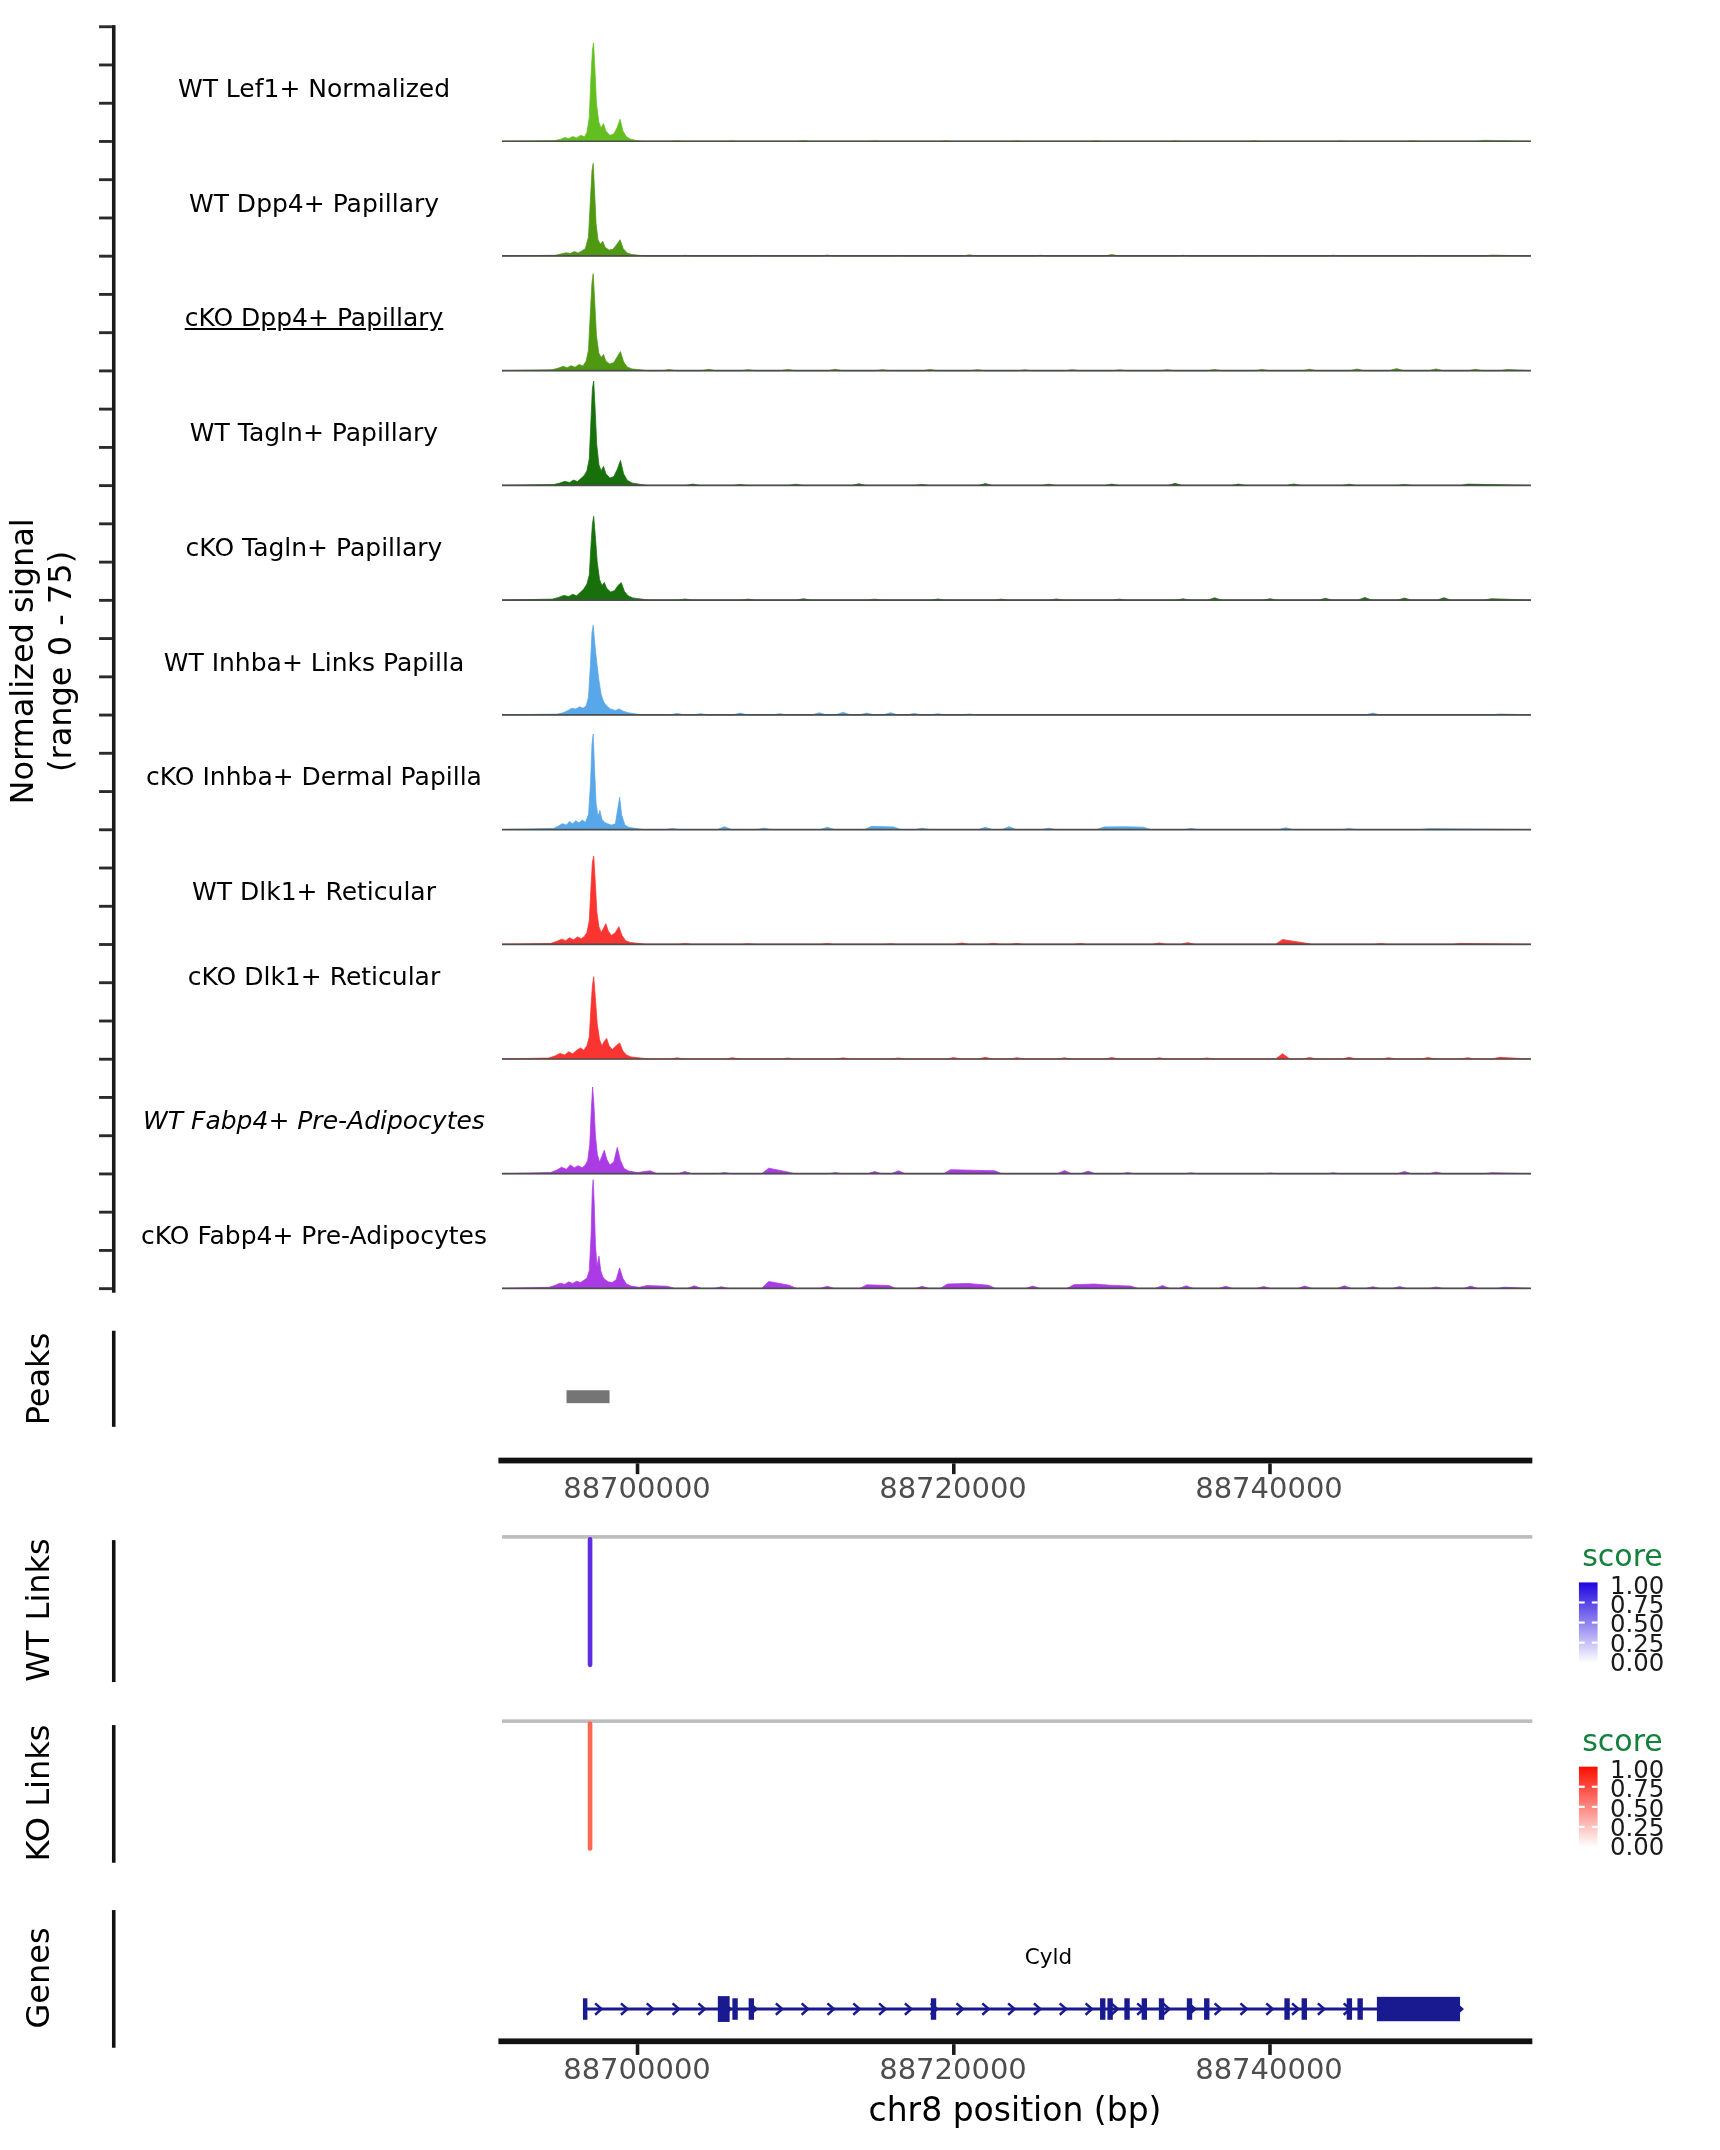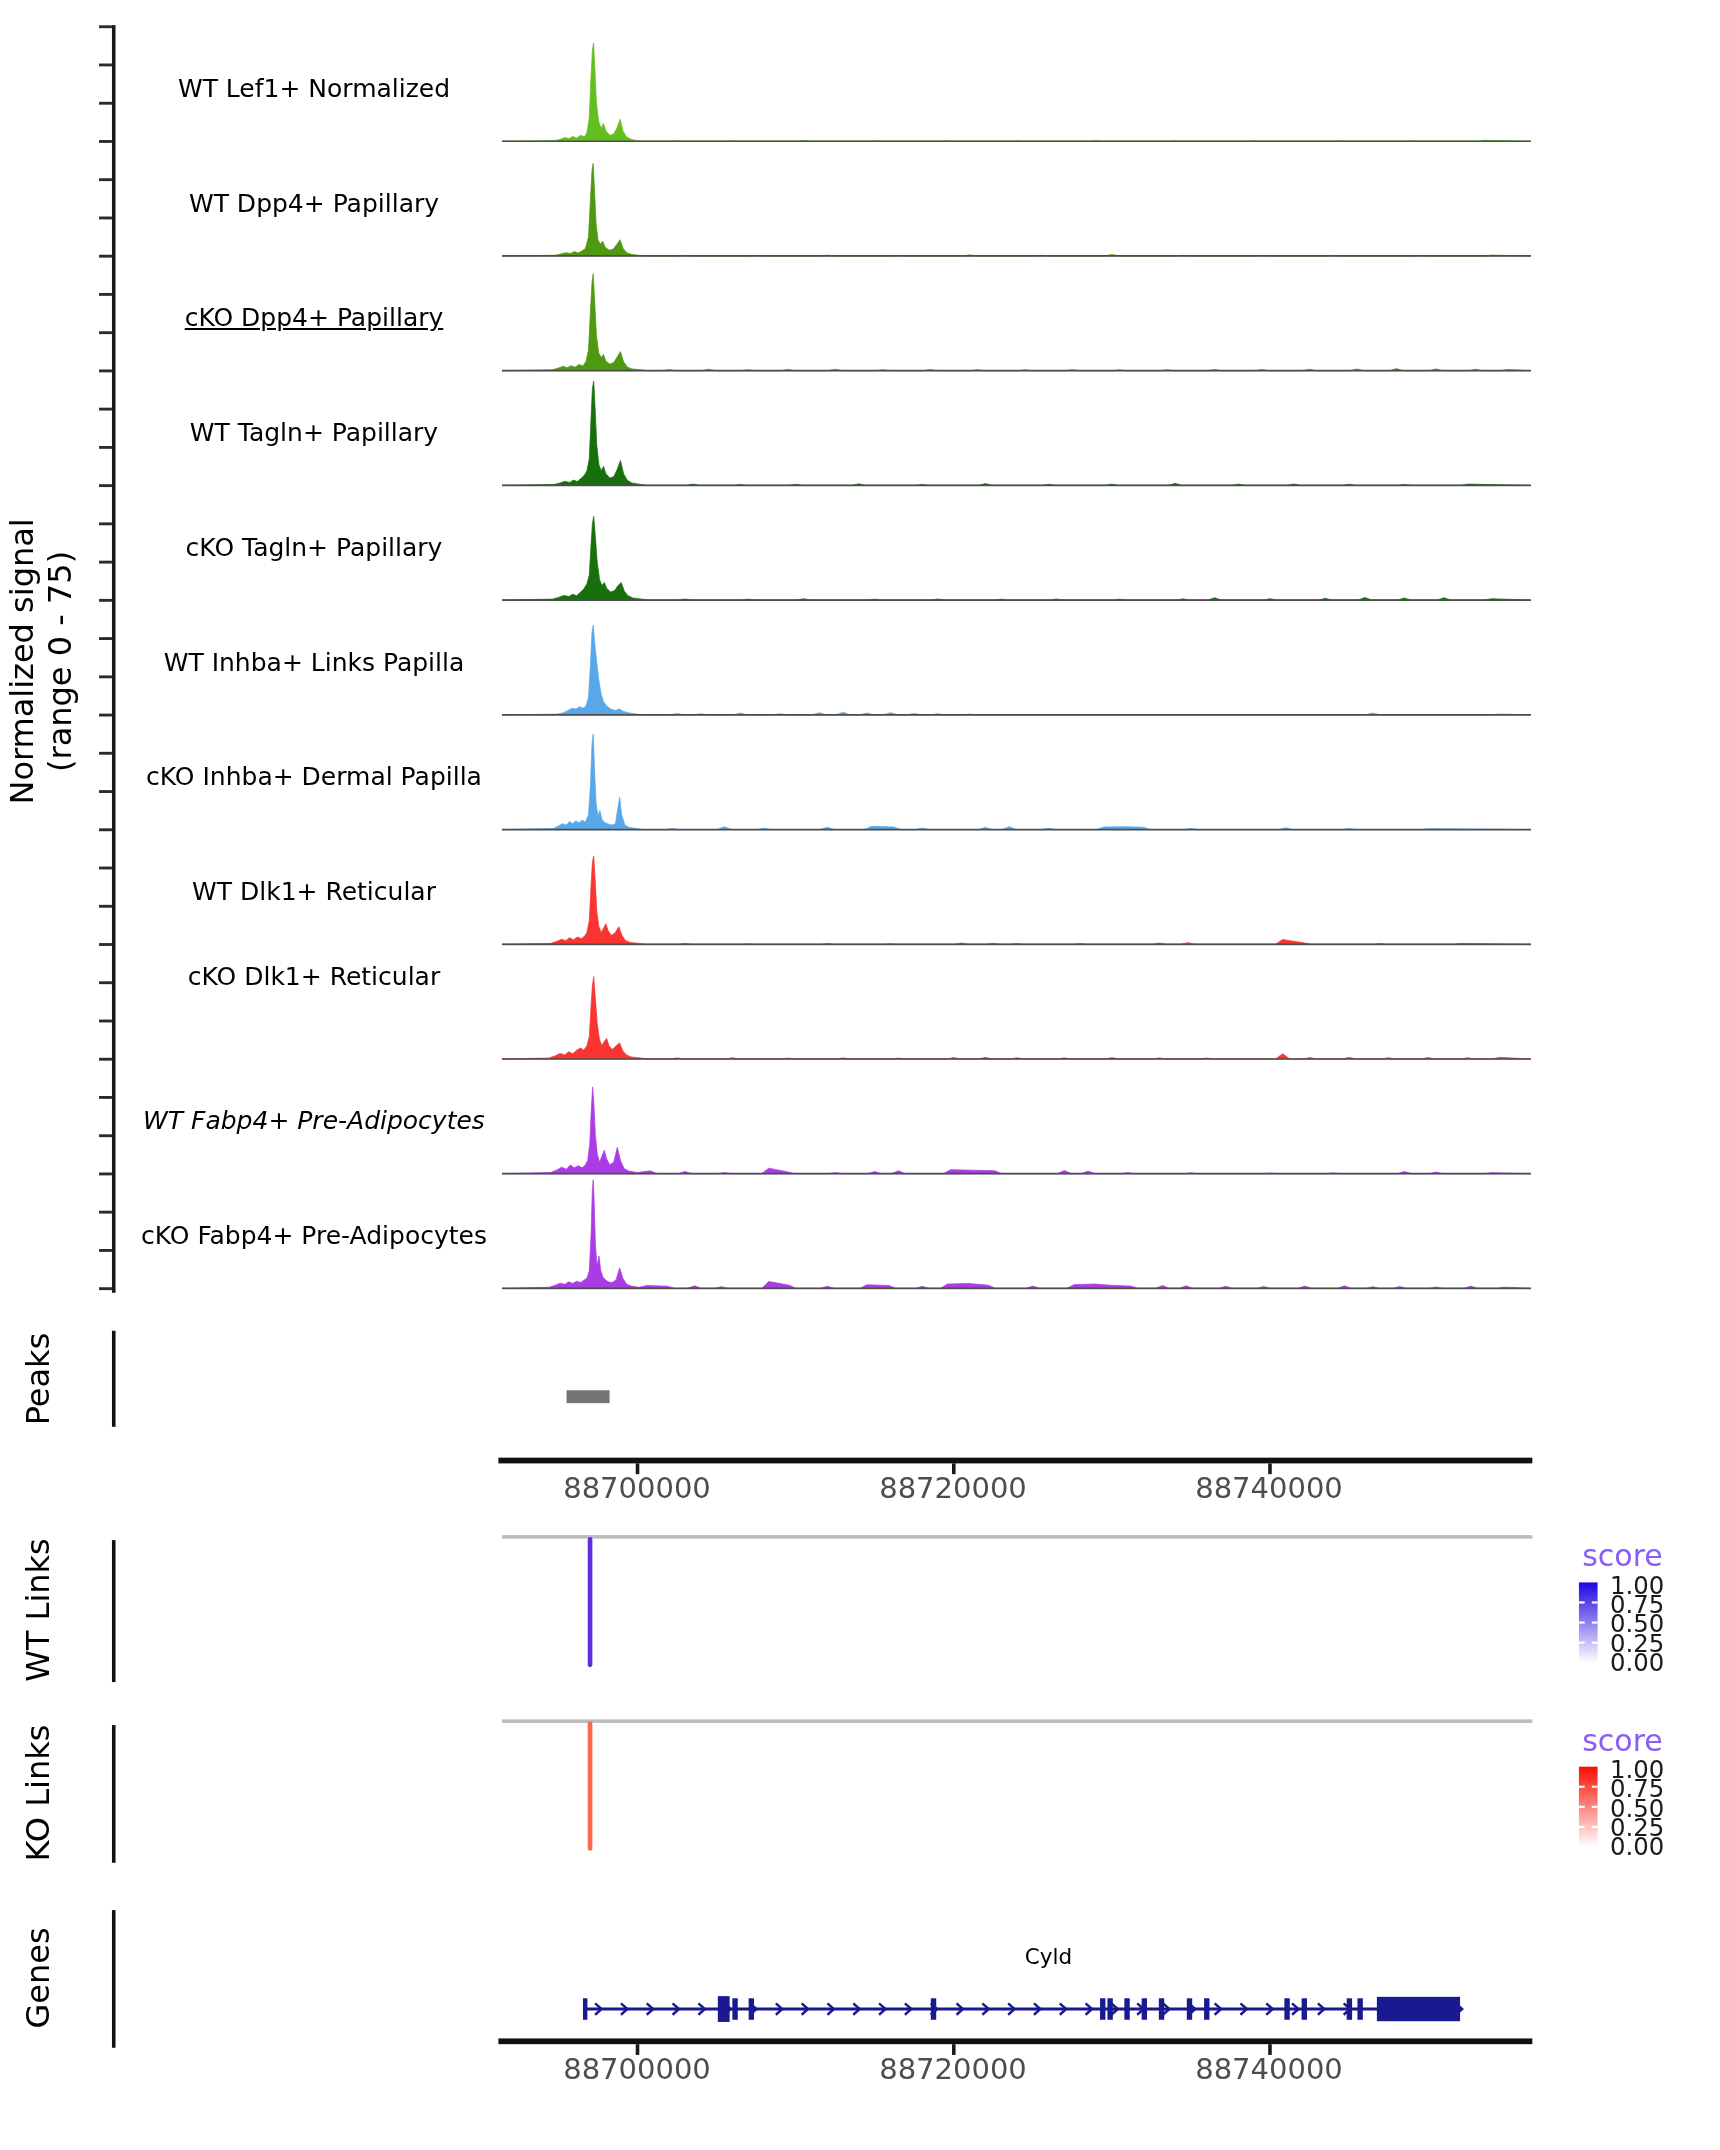--- a/index.html
+++ b/index.html
@@ -6,21 +6,21 @@
   .fig{position:relative;width:1721px;height:2151px;background:#ffffff;
        font-family:"DejaVu Sans","Liberation Sans",sans-serif;overflow:hidden;}
   .fig svg{position:absolute;left:0;top:0;}
   .lbl{position:absolute;color:#000;}
   .track-label{width:430px;text-align:center;font-size:25px;line-height:1.05;}
   .vlabel{position:absolute;transform:rotate(-90deg);text-align:center;font-size:32px;color:#000;}
   .ylab{width:645px;line-height:1.2;font-size:32px;}
   .seclab{width:215px;white-space:nowrap;}
   .ticklab{width:186px;text-align:center;font-size:29px;color:#4d4d4d;}
   .axis-title{width:502px;text-align:center;font-size:33px;color:#000;}
-  .score-title{width:143px;text-align:center;font-size:30px;color:#8b5cf6;}
+  .score-title{width:143px;text-align:center;font-size:30px;color:#15803d;}
   .leg-num{width:100px;text-align:left;font-size:24.4px;color:#1a1a1a;}
   .gene-name{width:215px;text-align:center;font-size:21.5px;color:#000;}
 </style>
 </head>
 <body>
 
 <div class="fig">
 
   <svg width="1721" height="2151" viewBox="0 0 2400 3000">
     <defs>
@@ -234,15 +234,16 @@
   <div class="lbl leg-num" style="left:1610px;top:1774px;">0.75</div>
   <div class="lbl leg-num" style="left:1610px;top:1794px;">0.50</div>
   <div class="lbl leg-num" style="left:1610px;top:1813px;">0.25</div>
   <div class="lbl leg-num" style="left:1610px;top:1832px;">0.00</div>
 
   <div class="lbl gene-name" style="left:941px;top:1944px;">Cyld</div>
 
   <div class="lbl ticklab" style="left:544px;top:2052px;">88700000</div>
   <div class="lbl ticklab" style="left:860px;top:2052px;">88720000</div>
   <div class="lbl ticklab" style="left:1176px;top:2052px;">88740000</div>
+  <div class="lbl axis-title" style="left:764px;top:2090px;">chr8 position (bp)</div>
 
 </div>
 
 
 </body></html>

